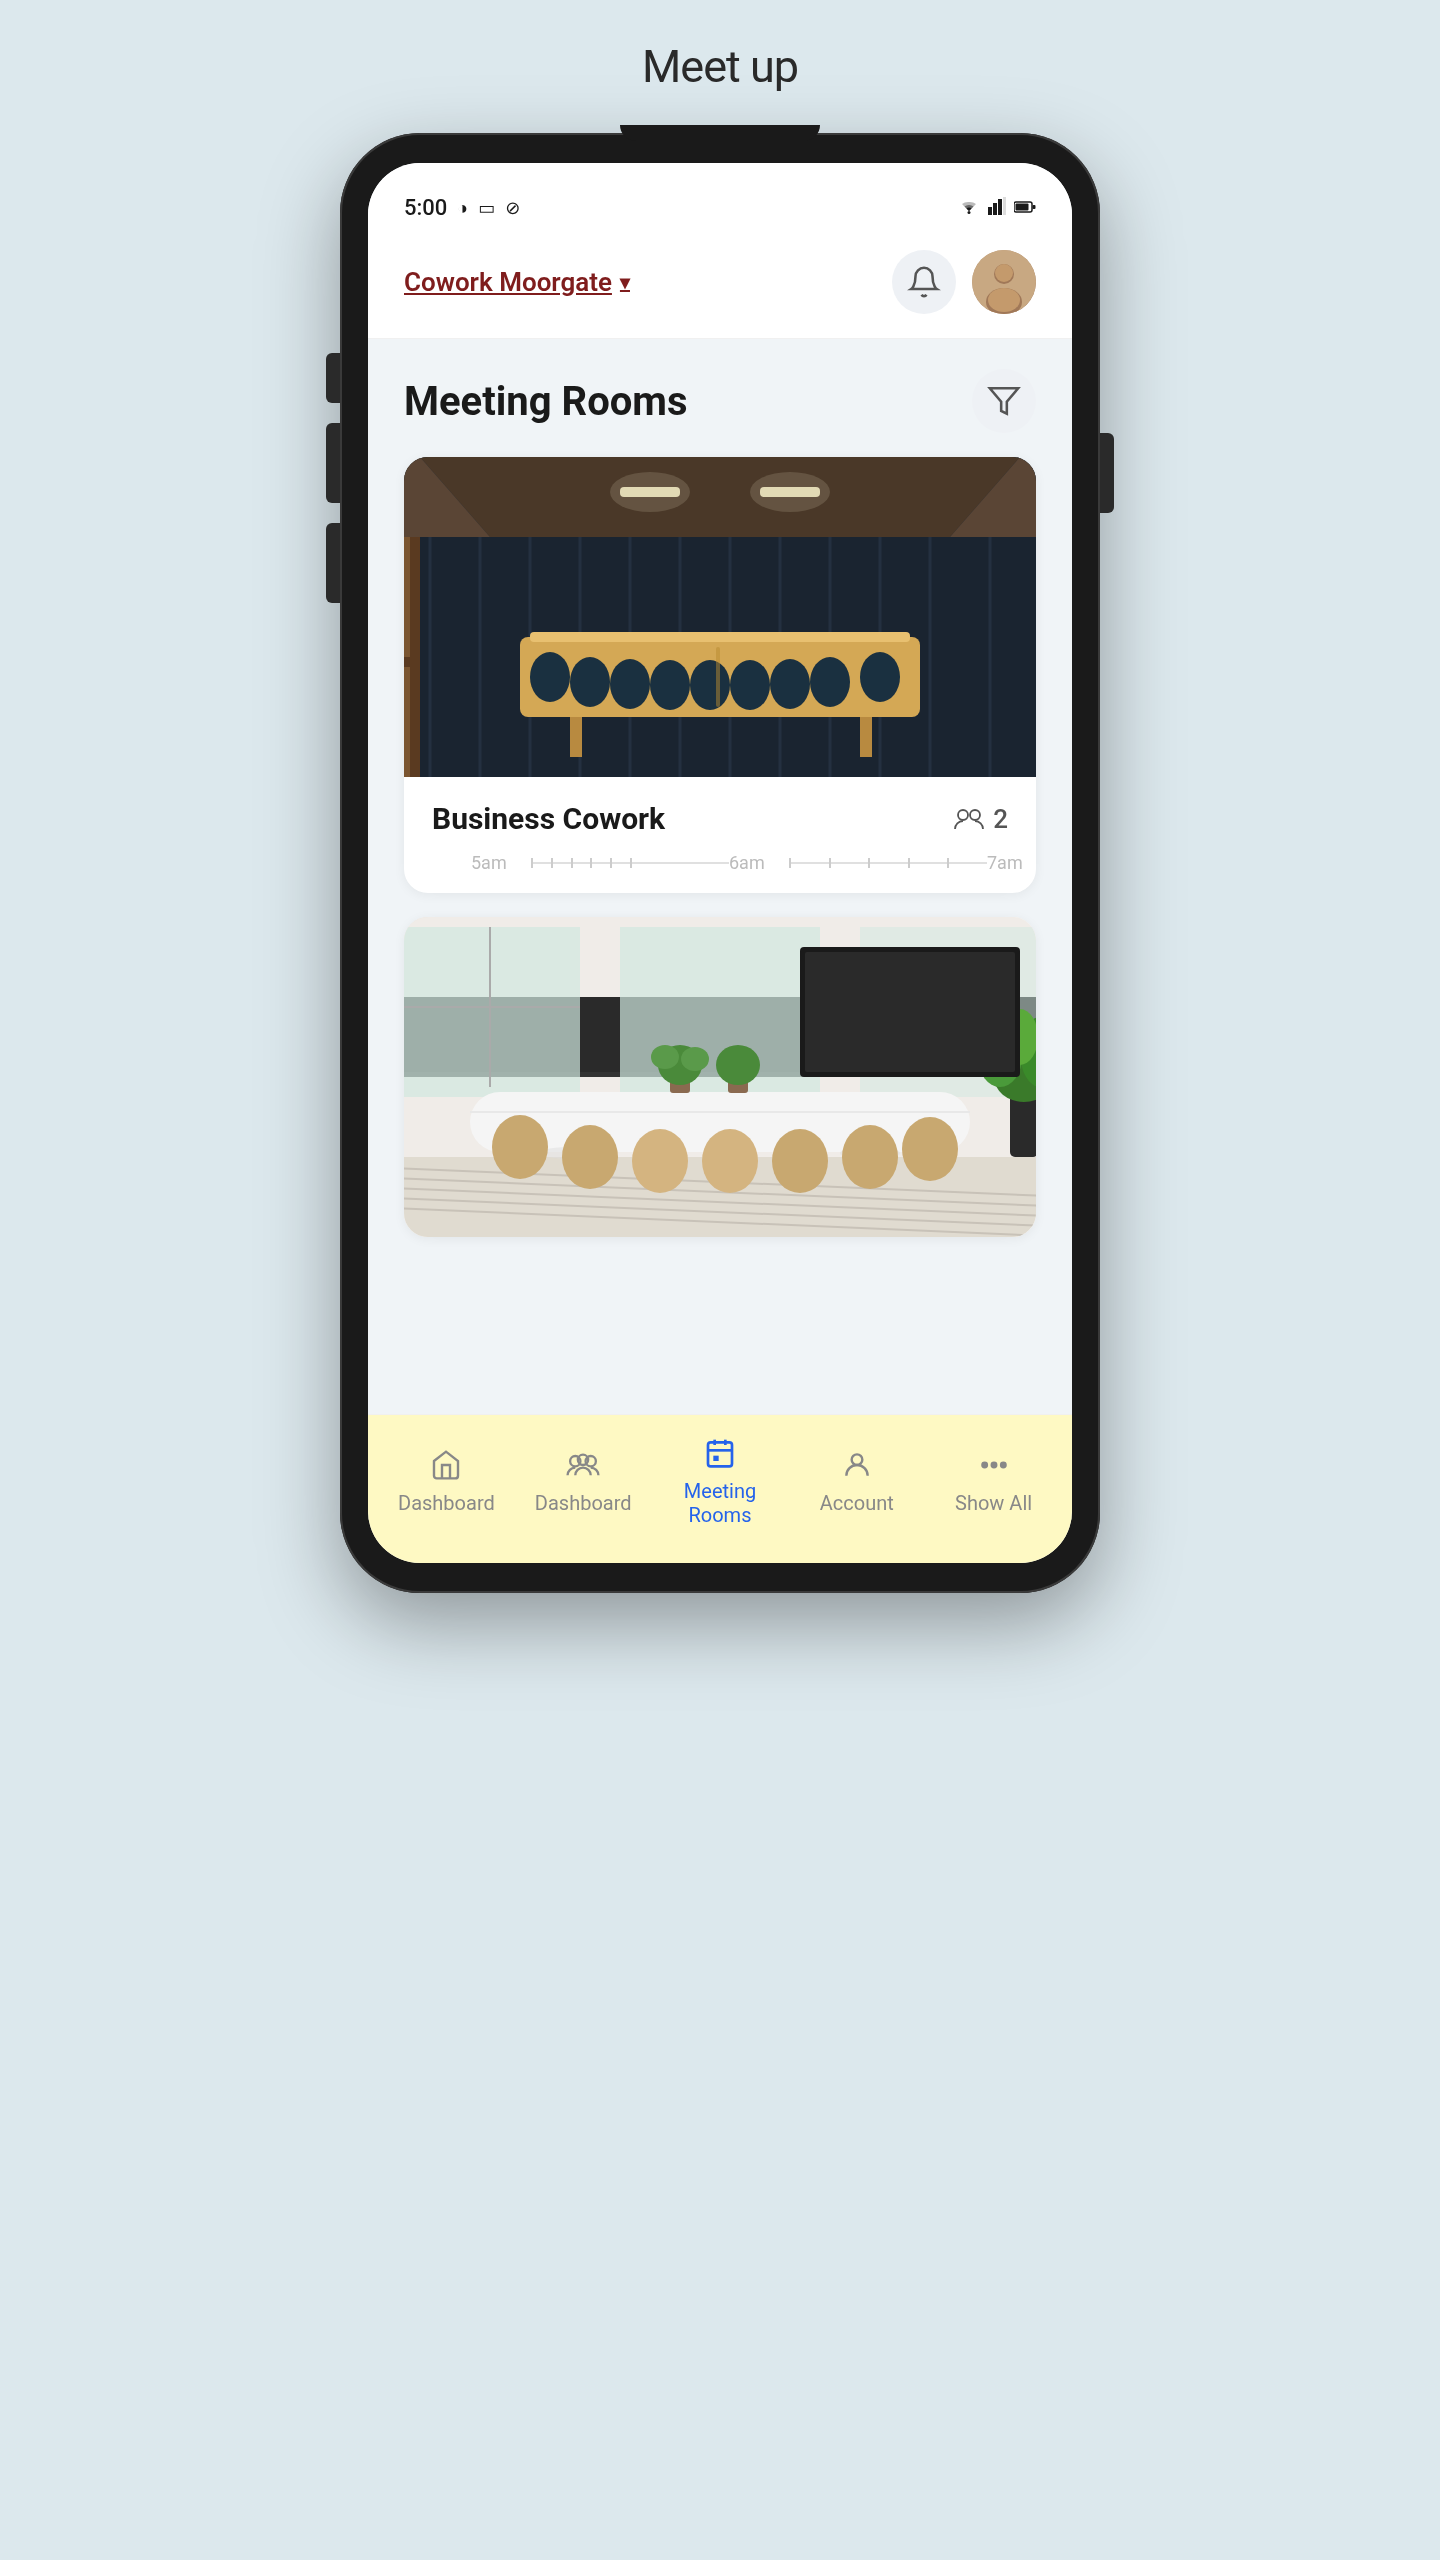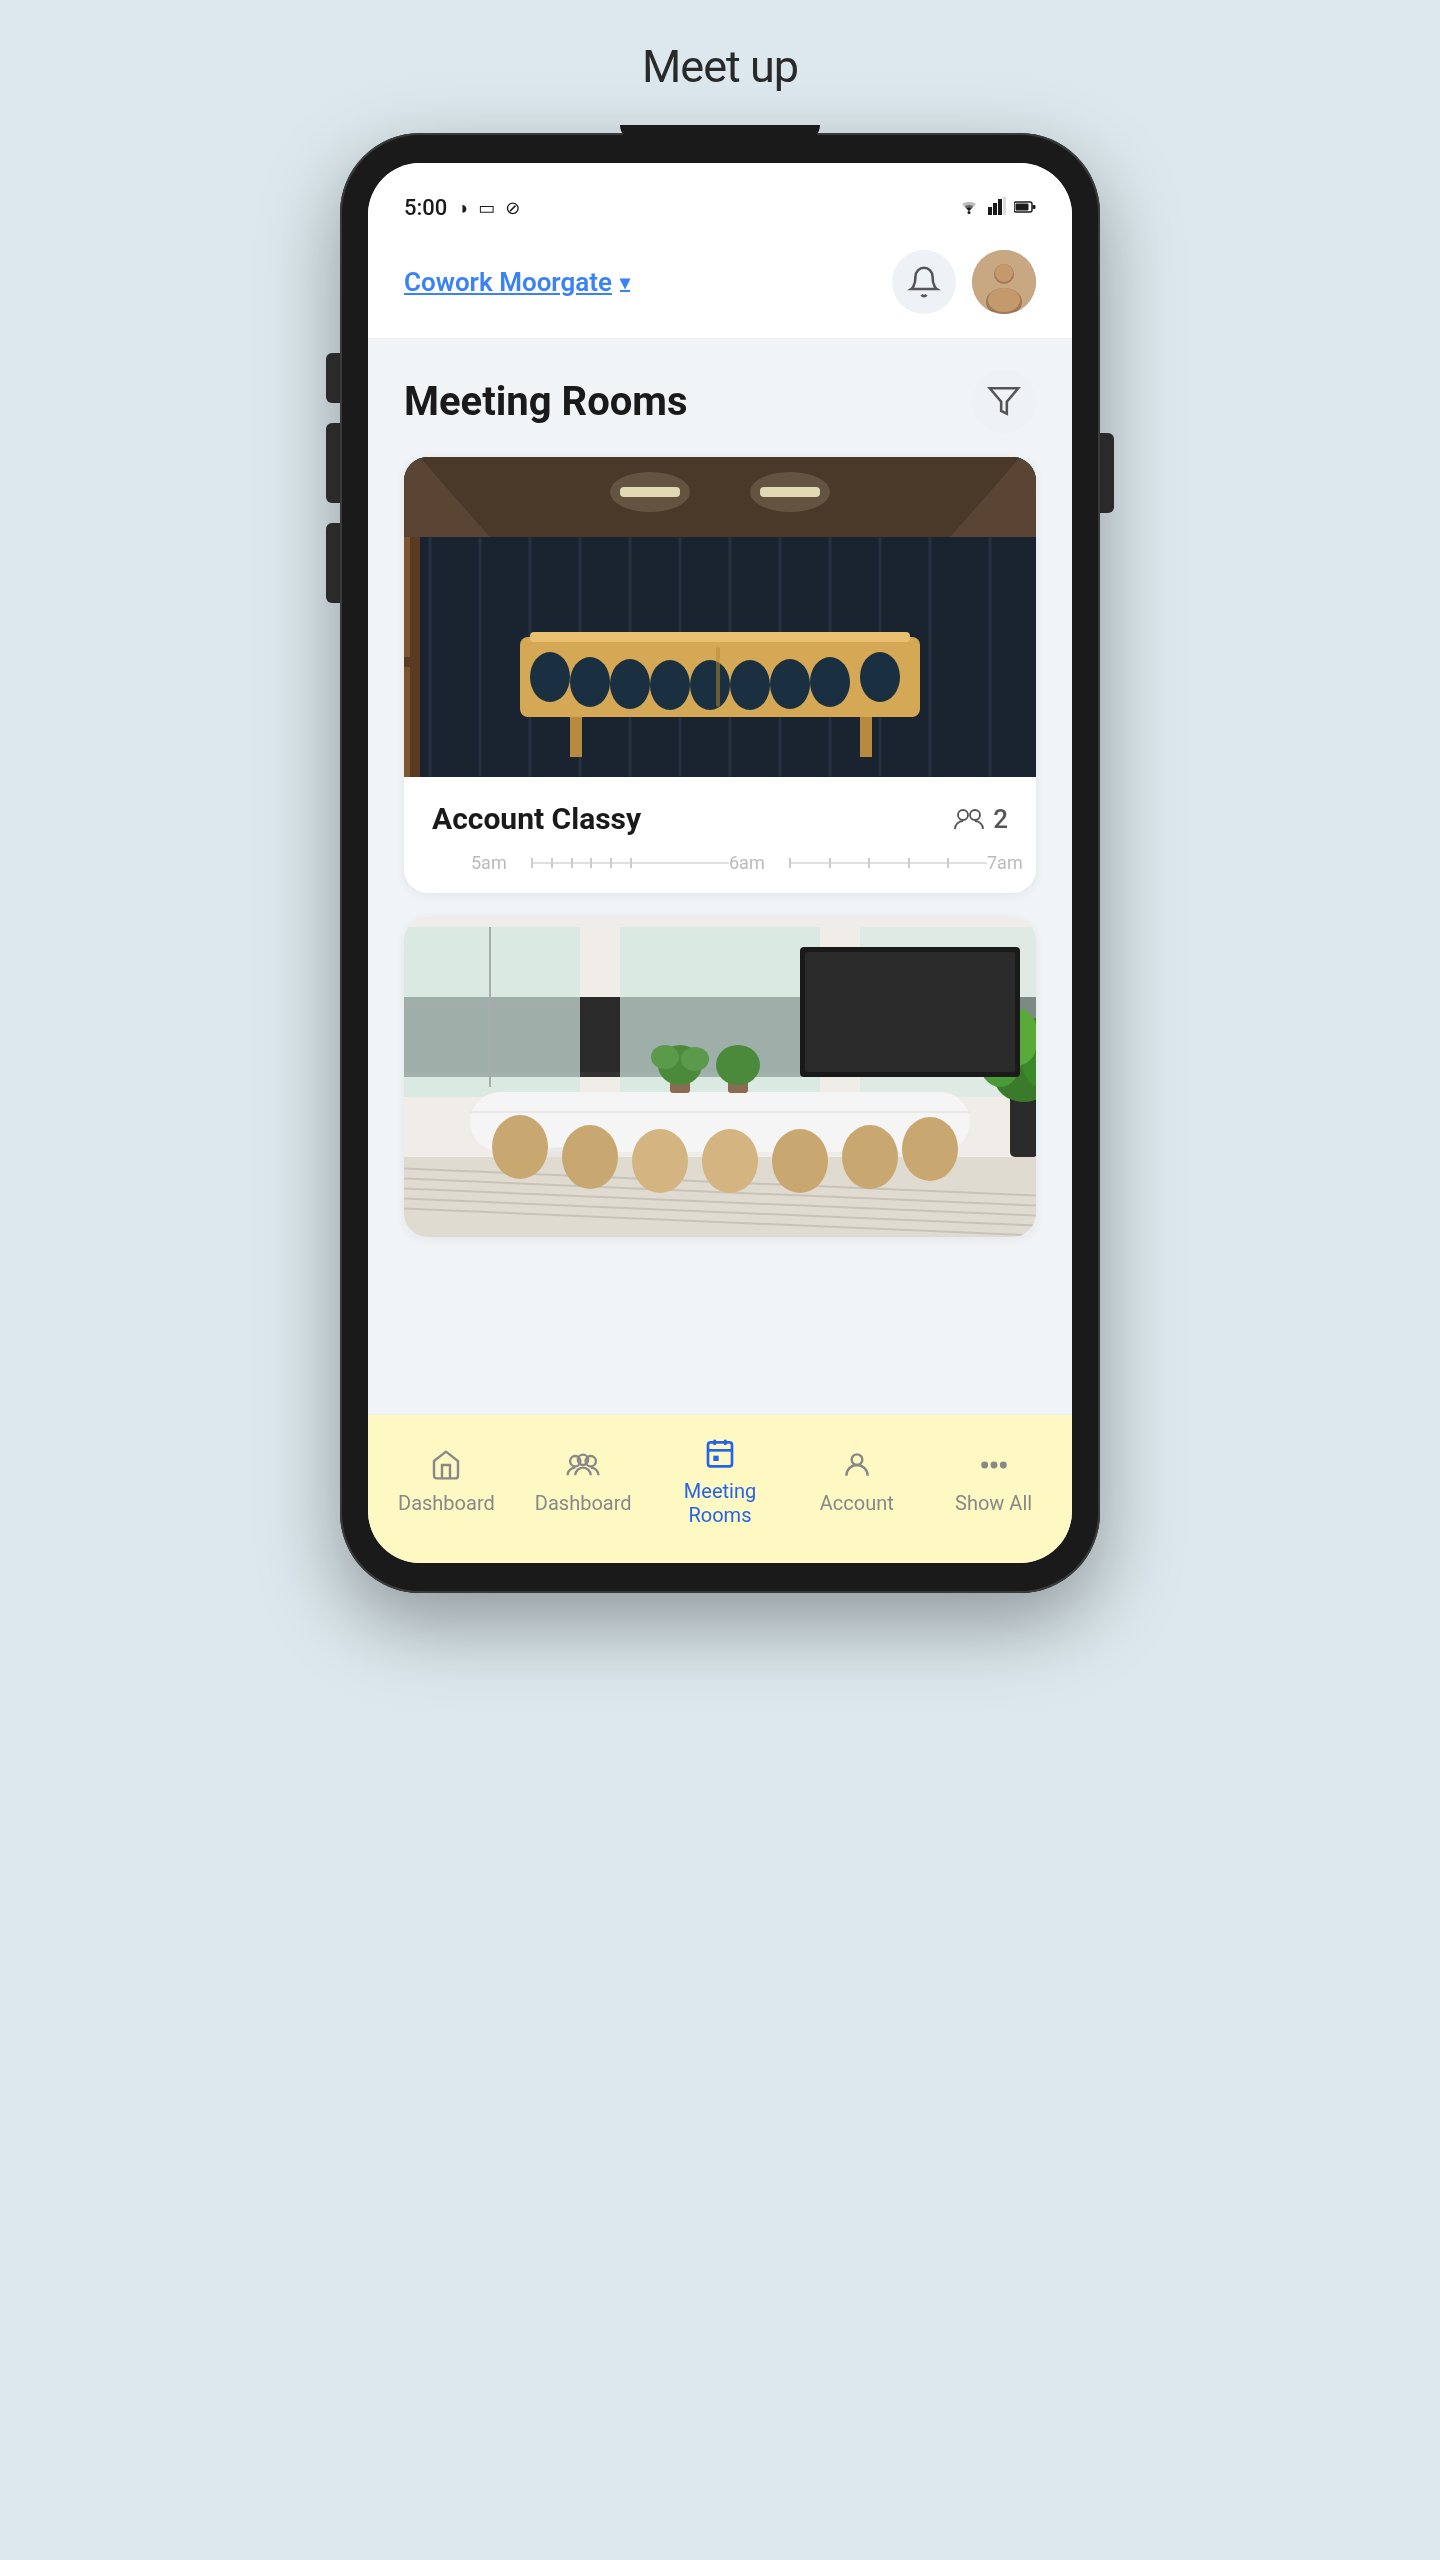--- a/index.html
+++ b/index.html
@@ -153,21 +153,21 @@
       display: flex;
       justify-content: space-between;
       align-items: center;
       padding: 20px 36px 24px;
       border-bottom: 1px solid #f0f0f0;
     }
 
     .header-location {
       font-size: 26px;
       font-weight: 600;
-      color: #3b82f6;
+      color: #7f1d1d;
       text-decoration: underline;
       display: flex;
       align-items: center;
       gap: 8px;
     }
 
     .header-actions {
       display: flex;
       gap: 16px;
     }
@@ -507,21 +507,21 @@
             <rect x="250" y="30" width="60" height="10" rx="4" fill="#f0e8c0" opacity="0.9"></rect>
             <rect x="390" y="30" width="60" height="10" rx="4" fill="#f0e8c0" opacity="0.9"></rect>
             <ellipse cx="280" cy="35" rx="40" ry="20" fill="#f5f0d0" opacity="0.15"></ellipse>
             <ellipse cx="420" cy="35" rx="40" ry="20" fill="#f5f0d0" opacity="0.15"></ellipse>
 
             <rect x="346" y="190" width="4" height="60" rx="2" fill="#b88a30" opacity="0.5"></rect>
           </svg>
         </div>
         <div class="room-info">
           <div class="room-name-row">
-            <span class="room-name">Account Classy</span>
+            <span class="room-name">Business Cowork</span>
             <div class="room-capacity">
               <svg width="32" height="24" viewBox="0 0 32 24">
                 <circle cx="10" cy="8" r="5" fill="none" stroke="#555" stroke-width="1.8"></circle>
                 <path d="M2 22c0-4.4 3.6-8 8-8" fill="none" stroke="#555" stroke-width="1.8"></path>
                 <circle cx="22" cy="8" r="5" fill="none" stroke="#555" stroke-width="1.8"></circle>
                 <path d="M22 14c4.4 0 8 3.6 8 8" fill="none" stroke="#555" stroke-width="1.8"></path>
               </svg>
               <span>2</span>
             </div>
           </div>

